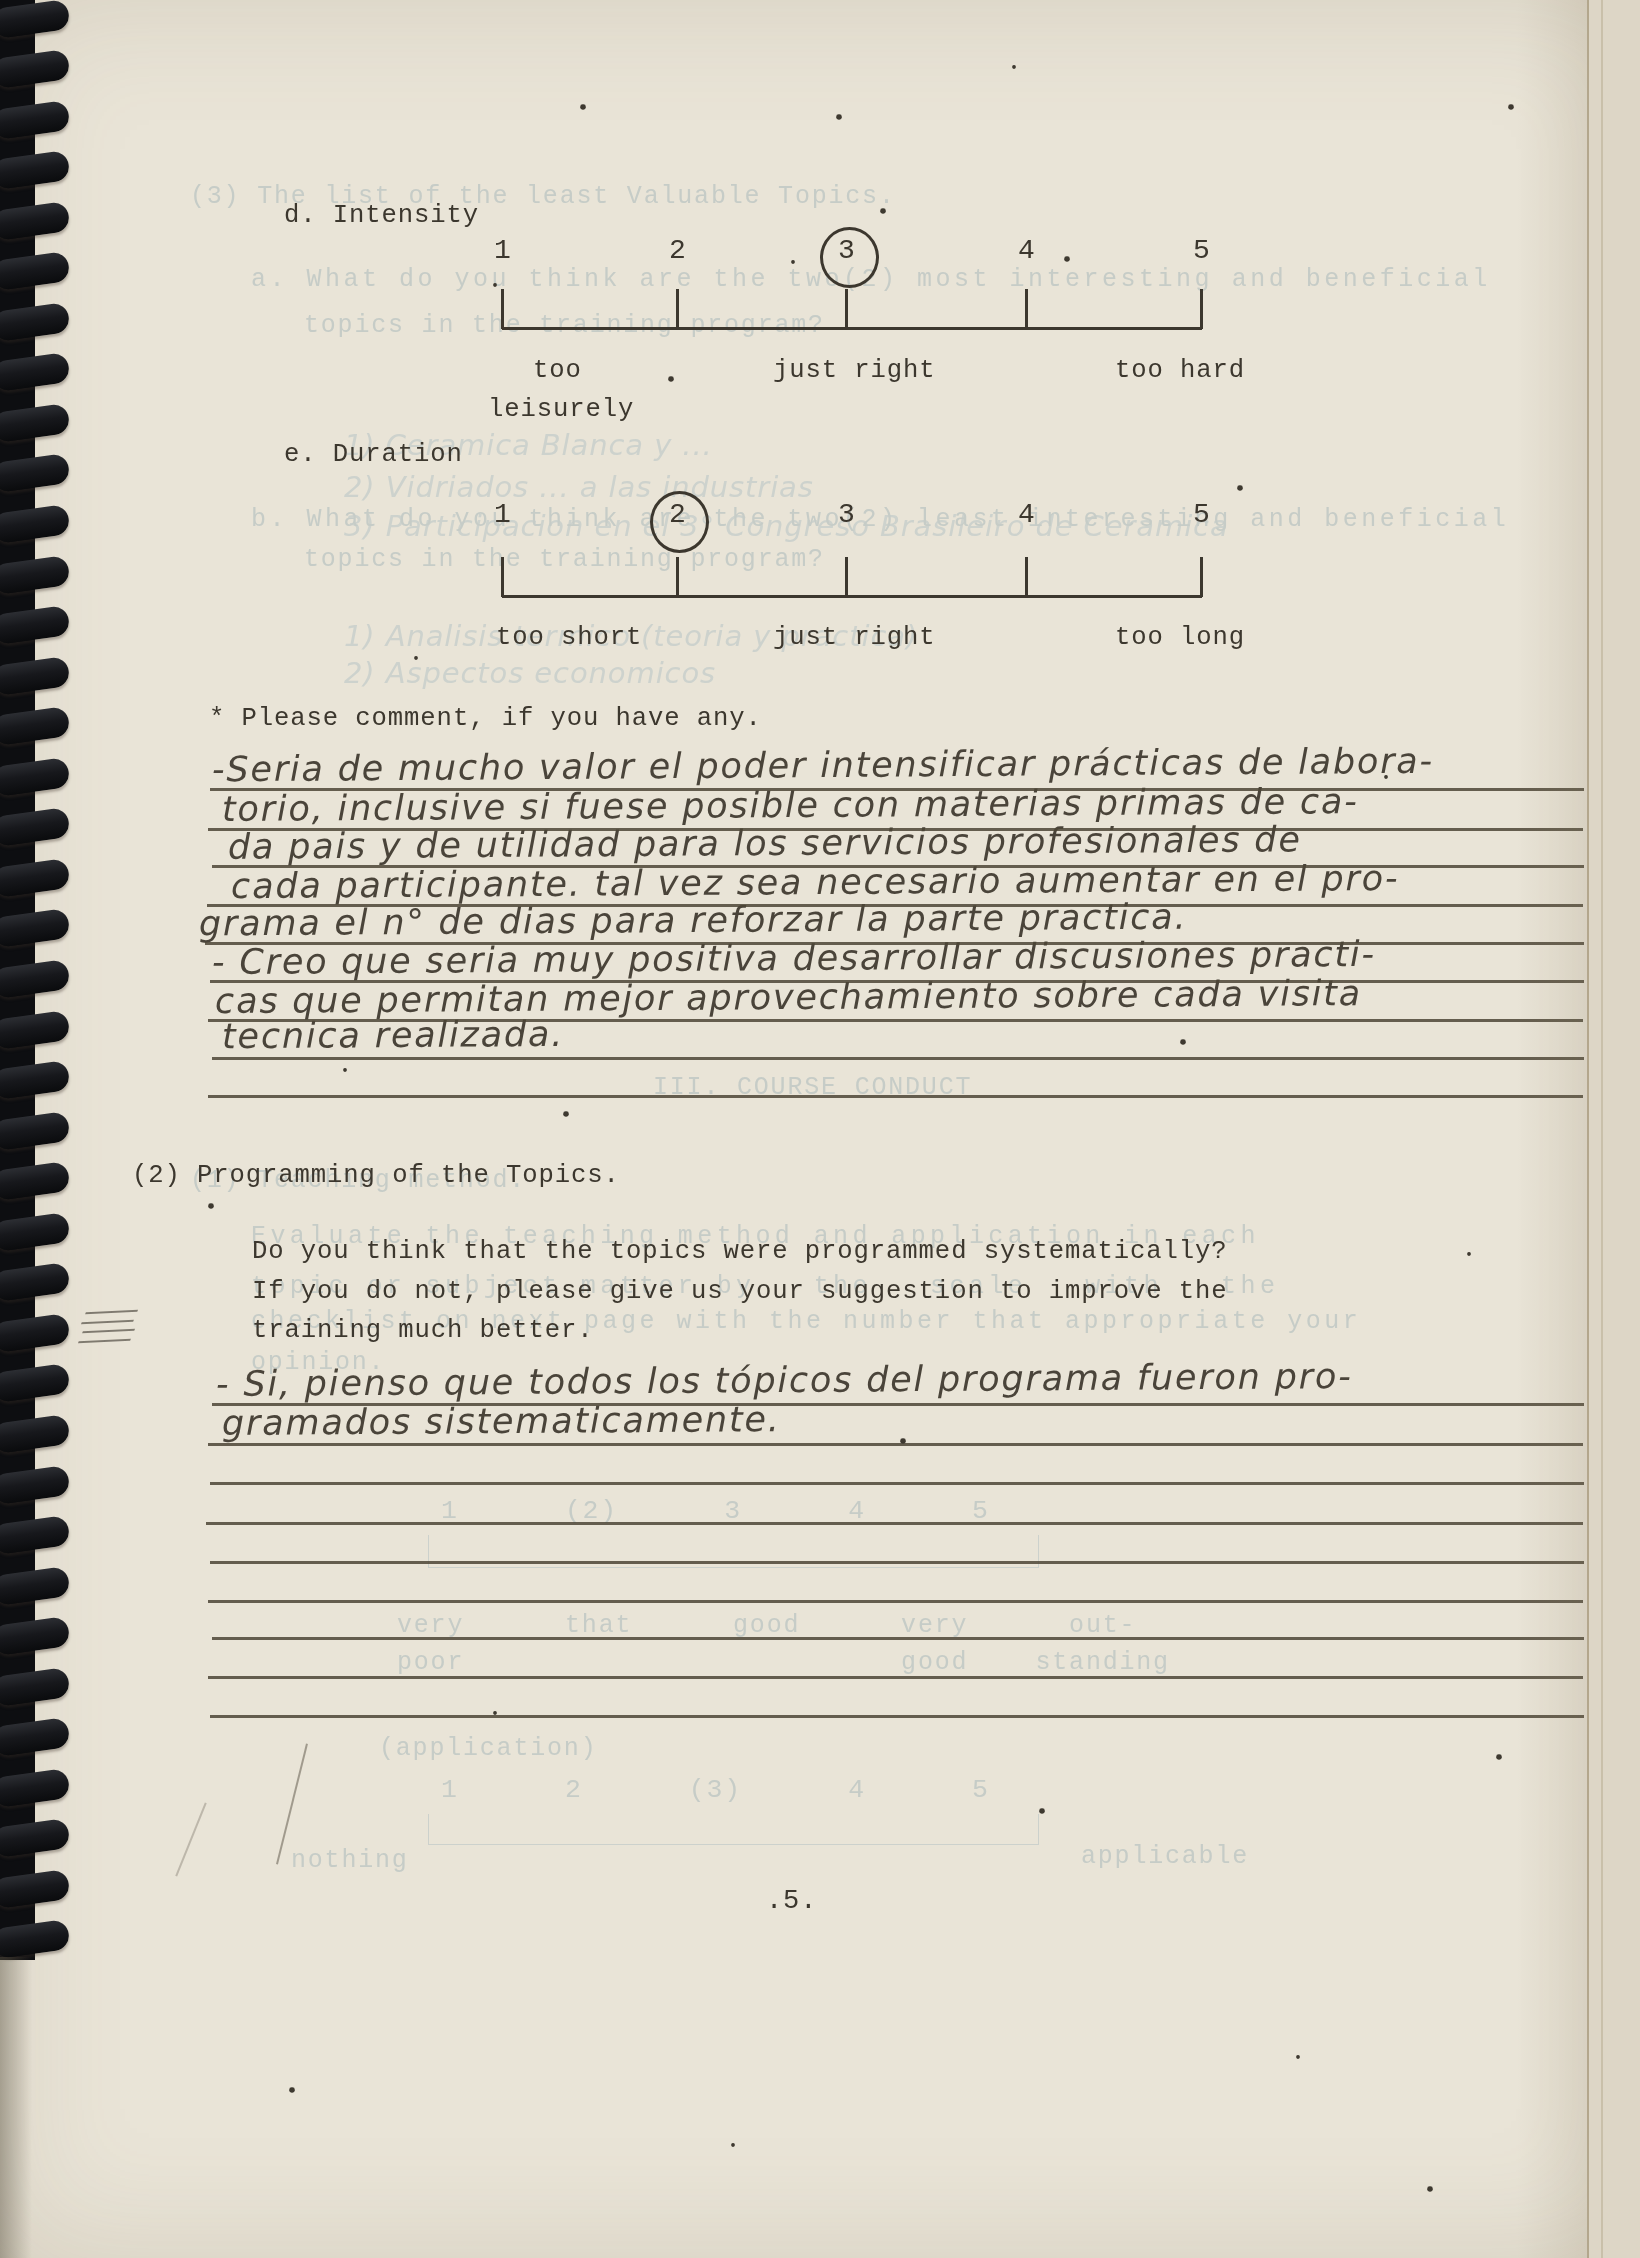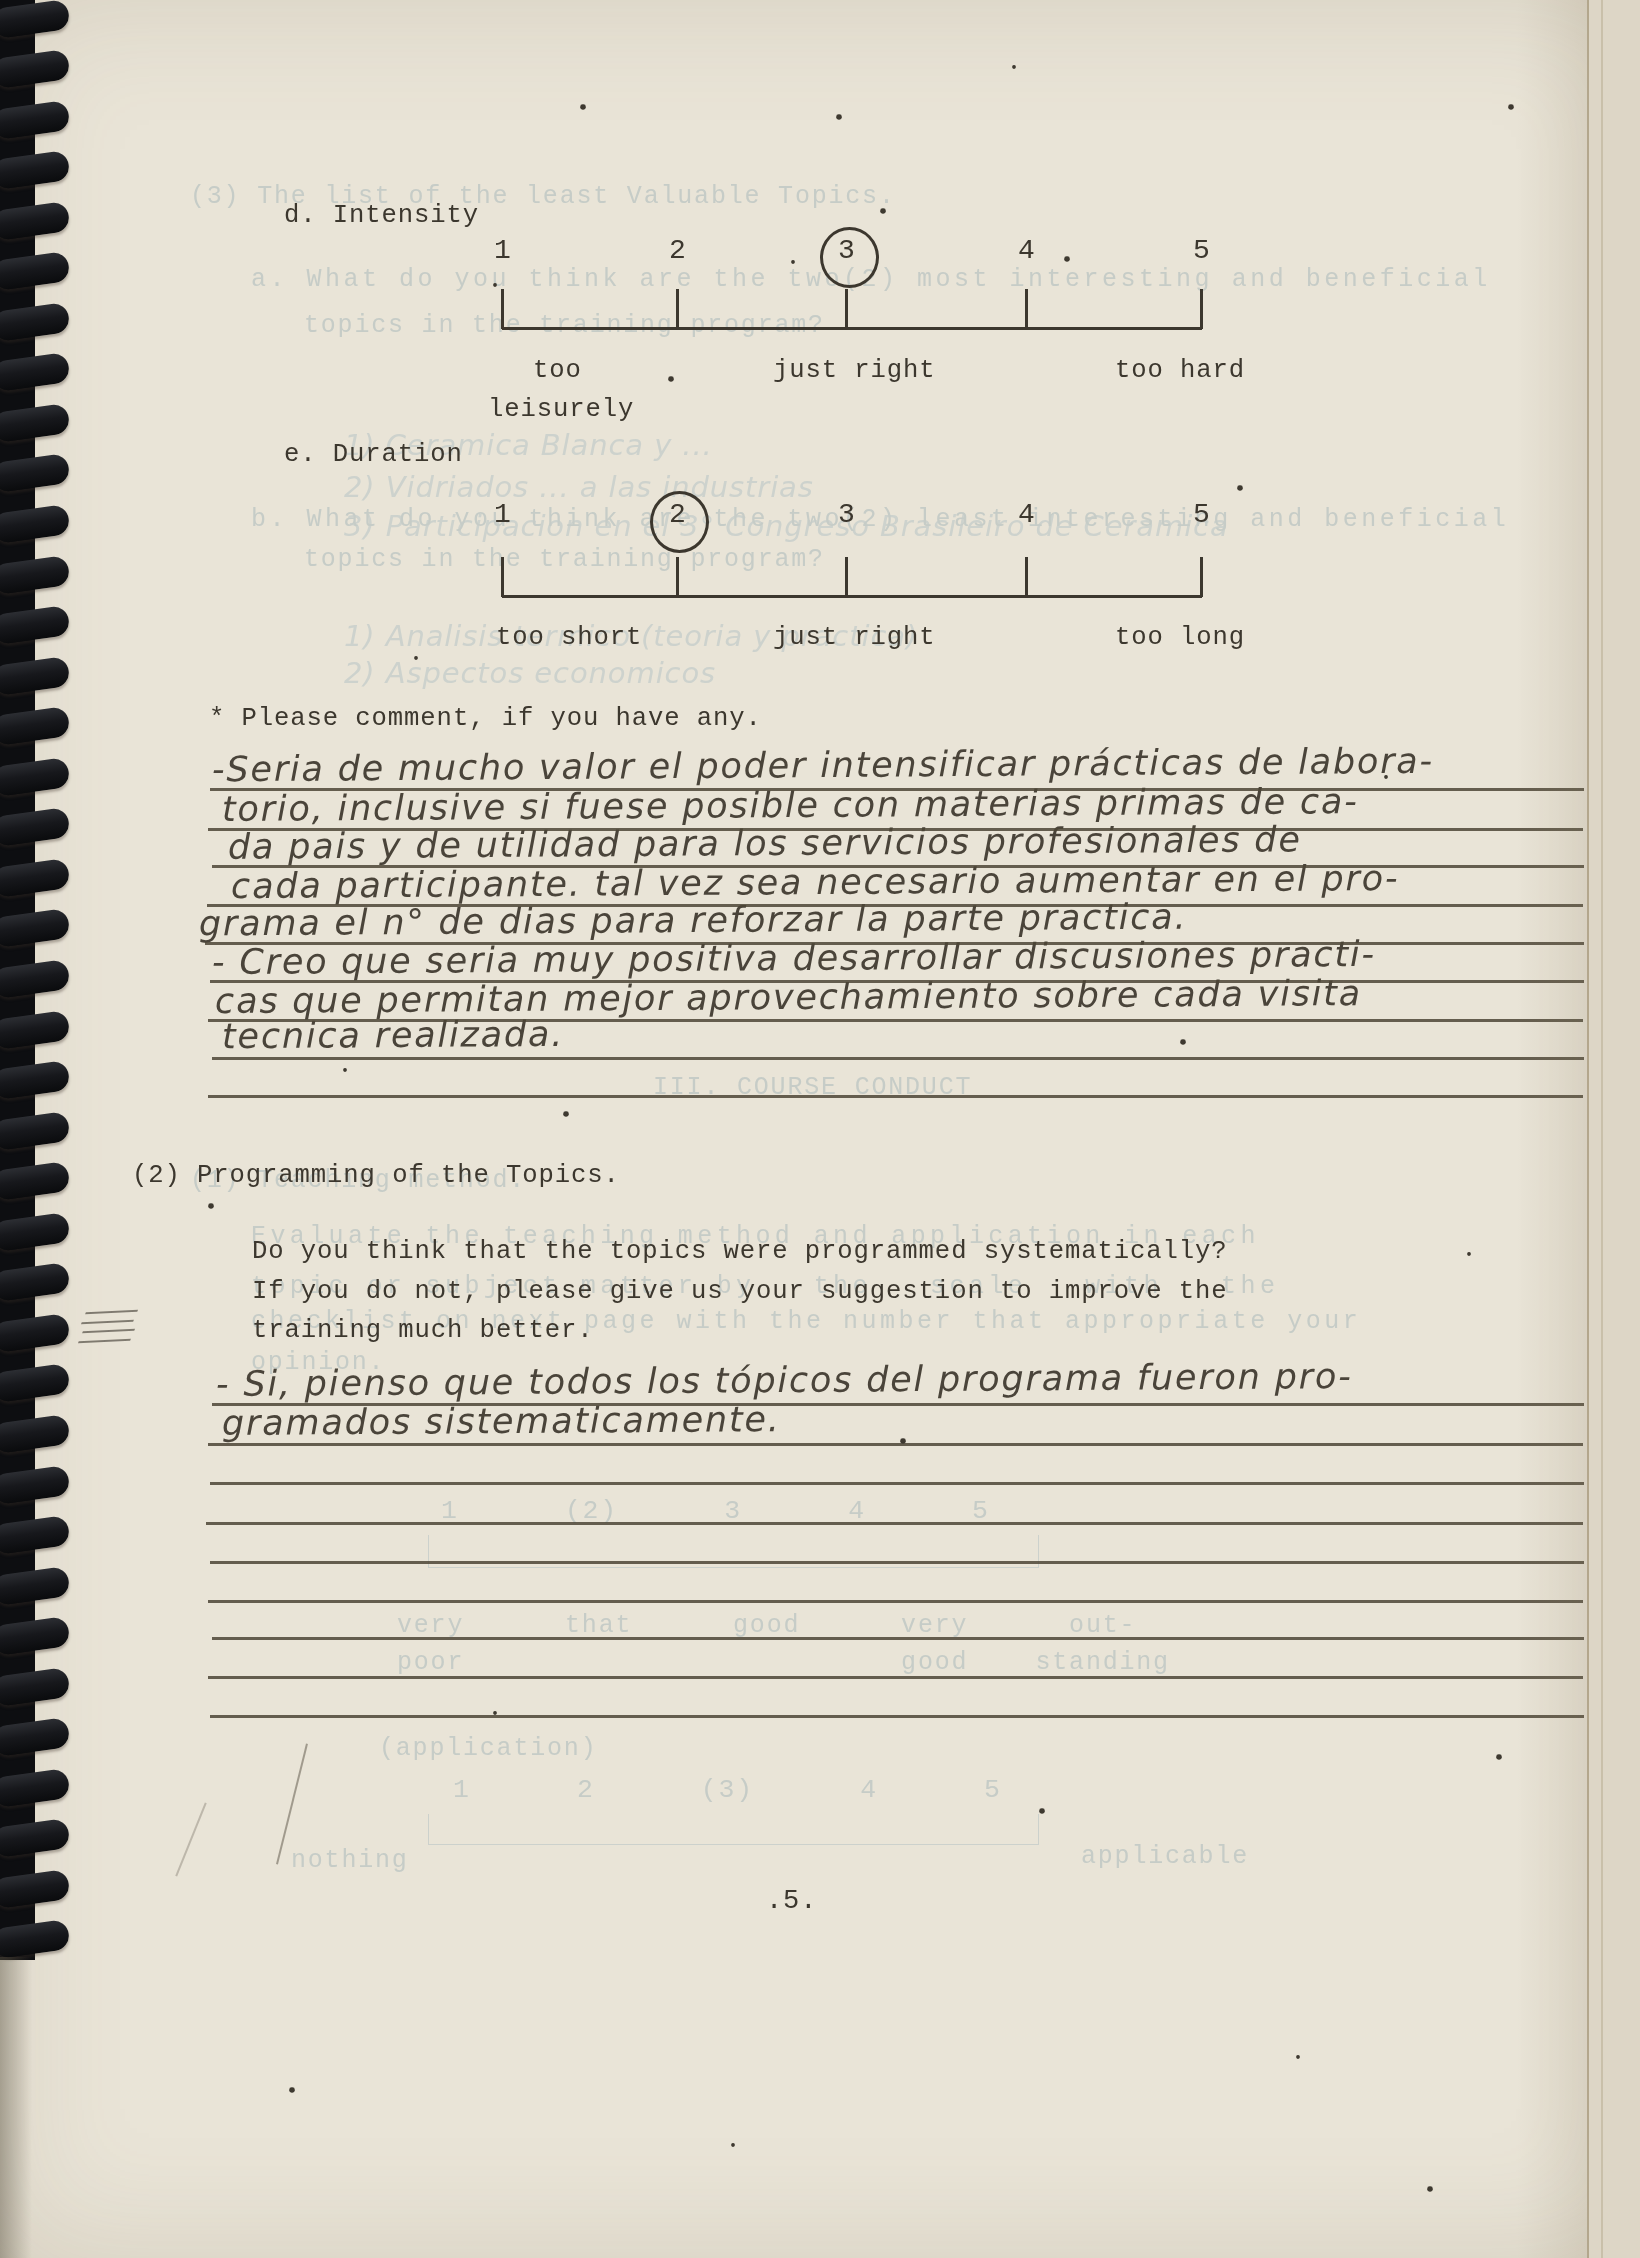--- a/index.html
+++ b/index.html
@@ -68,21 +68,21 @@
   <div class="ghost" style="left:190px;top:1166px;">(1) Teaching method.</div>
   <div class="ghost" style="left:251px;top:1222px;letter-spacing:4.4px;">Evaluate the teaching method and application in each</div>
   <div class="ghost" style="left:251px;top:1272px;letter-spacing:4.4px;">topic or subject matter by   the   scale   with   the</div>
   <div class="ghost" style="left:251px;top:1307px;letter-spacing:3.5px;">checklist on next page with the number that appropriate your</div>
   <div class="ghost" style="left:251px;top:1348px;">opinion.</div>
   <div class="ghost" style="left:441px;top:1496px;font-size:26.5px;">1      (2)      3      4      5</div>
   <div class="ghost-bracket" style="left:428px;top:1535px;width:609px;height:32px;"></div>
   <div class="ghost" style="left:397px;top:1611px;">very      that      good      very      out-</div>
   <div class="ghost" style="left:397px;top:1648px;">poor                          good    standing</div>
   <div class="ghost" style="left:379px;top:1734px;">(application)</div>
-  <div class="ghost" style="left:441px;top:1775px;font-size:26.5px;margin-left:12px;">1      2      (3)      4      5</div>
+  <div class="ghost" style="left:441px;top:1775px;font-size:26.5px;">1      2      (3)      4      5</div>
   <div class="ghost-bracket" style="left:428px;top:1814px;width:609px;height:30px;"></div>
   <div class="ghost" style="left:291px;top:1846px;">nothing</div>
   <div class="ghost" style="left:1081px;top:1842px;">applicable</div>
 
   <div class="typed" style="left:284px;top:201px;">d. Intensity</div>
   <div class="scale-num" style="left:476px;top:235px;">1</div>
   <div class="scale-num" style="left:651px;top:235px;">2</div>
   <div class="scale-num" style="left:820px;top:235px;">3</div>
   <div class="scale-num" style="left:1000px;top:235px;">4</div>
   <div class="scale-num" style="left:1175px;top:235px;">5</div>

